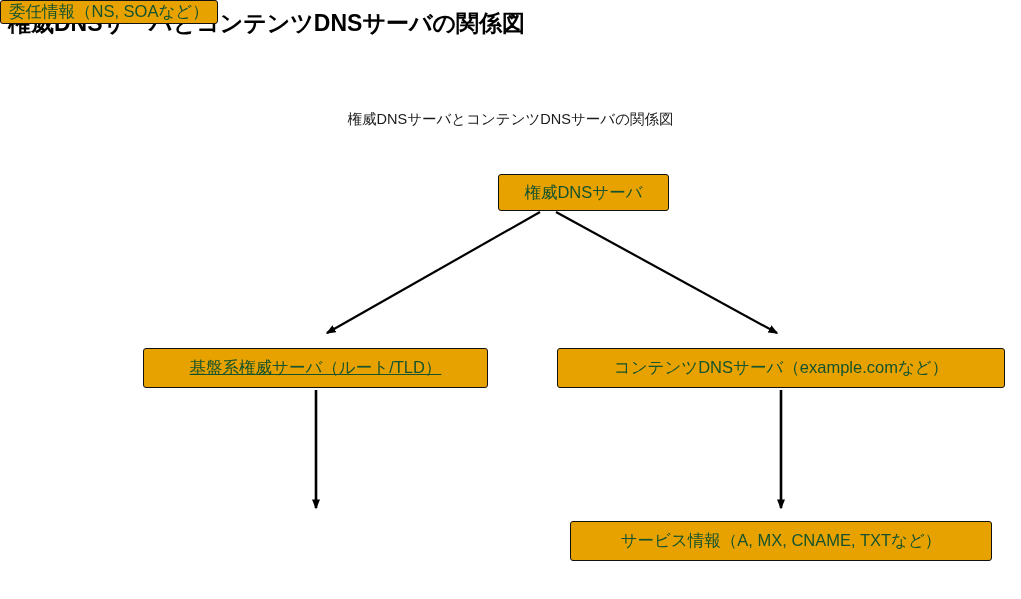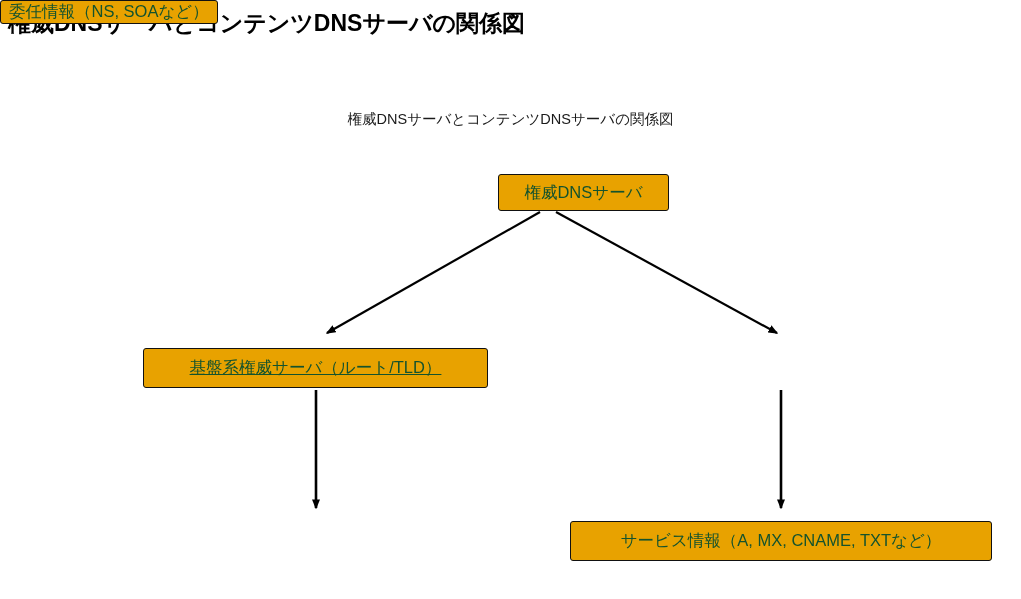--- a/index.html
+++ b/index.html
@@ -90,16 +90,17 @@
 
     <line x1="556" y1="212" x2="777" y2="333" stroke="#000000" stroke-width="2.2" marker-end="url(#arrowhead)"></line>
 
     <line x1="316" y1="390" x2="316" y2="508" stroke="#000000" stroke-width="2.6" marker-end="url(#arrowhead)"></line>
 
     <line x1="781" y1="390" x2="781" y2="508" stroke="#000000" stroke-width="2.6" marker-end="url(#arrowhead)"></line>
   </svg>
 
   <div class="node" id="node-root">権威DNSサーバ</div>
   <div class="node" id="node-infra">基盤系権威サーバ（ルート/TLD）</div>
+  <div class="node" id="node-content">コンテンツDNSサーバ（example.comなど）</div>
   <div class="node" id="node-delegation-info">委任情報（NS, SOAなど）</div>
   <div class="node" id="node-svc">サービス情報（A, MX, CNAME, TXTなど）</div>
 
 </div>
 
 </body></html>

